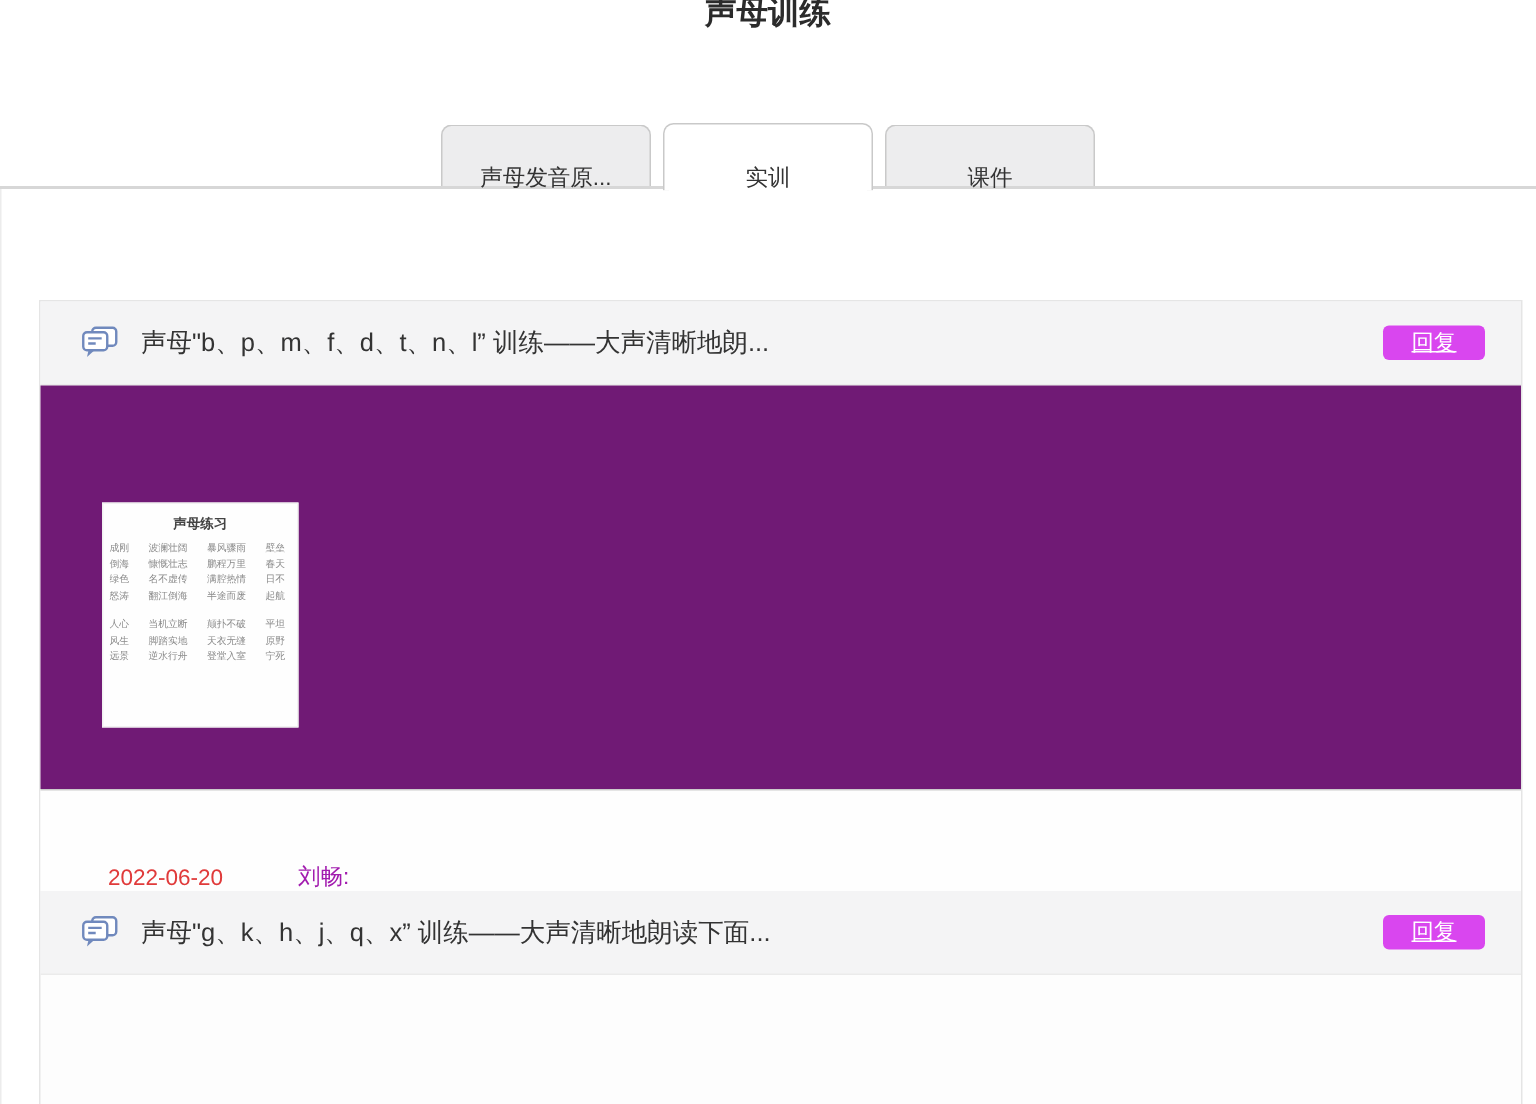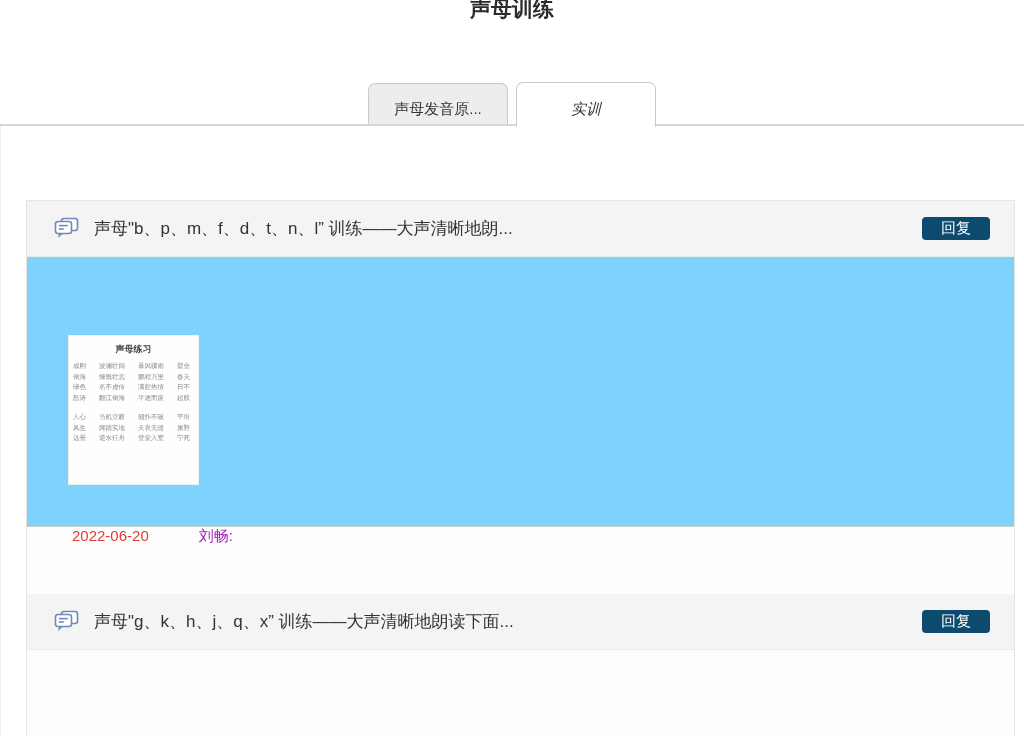--- a/index.html
+++ b/index.html
@@ -31,37 +31,36 @@
     display: flex;
     justify-content: center;
     align-items: flex-end;
     gap: 8px;
     border-bottom: 2px solid #d7d7d7;
   }
   .tab {
     height: 41px;
     line-height: 41px;
     min-width: 140px;
-    padding: 4px 18px;
+    padding: 14px 18px;
     text-align: center;
     font-size: 15px;
     color: #333;
     background: #ededee;
     border: 1px solid #c9c9c9;
     border-bottom: none;
     border-radius: 7px 7px 0 0;
     cursor: pointer;
   }
   .tab.active {
     background: #ffffff;
     height: 45px;
     line-height: 43px;
     margin-bottom: -3px;
     z-index: 2;
-    font-style: italic;
   }
 
   .page-body {
     position: absolute;
     top: 126px;
     left: 0;
     width: 1024px;
     height: 610px;
     border-left: 1px solid #ececec;
     background: #fff;
@@ -90,38 +89,39 @@
   .thread-title {
     flex: 1;
     font-size: 17px;
     color: #333;
     margin-left: 14px;
     white-space: nowrap;
     overflow: hidden;
   }
   .reply-btn {
     flex: 0 0 auto;
-    background: #0c4a6e;
+    background: #d946ef;
     color: #fff;
     font-size: 15px;
     font-family: inherit;
     border: none;
     border-radius: 4px;
     padding: 2px 19px;
     cursor: pointer;
+    text-decoration: underline;
   }
 
   
   .thread1-body {
     height: 269px;
     padding: 78px 0 0 41px;
     display: flex;
     gap: 67px;
     align-items: flex-start;
-    background: #7dd3fc;
+    background: #701a75;
     flex-direction: column;
   }
   .thumb {
     background: #fefefe;
     border: 1px solid #f1f1f1;
     overflow: hidden;
     cursor: pointer;
     filter: blur(0.3px);
   }
   .thumb-practice { width: 131px; height: 150px; padding: 7px 4px 0 4px; }
@@ -161,21 +161,21 @@
     white-space: nowrap;
     overflow: hidden;
   }
 
   
   .thread-footer {
     height: 68px;
     border-top: 1px solid #cbcbcb;
     background: #fefefe;
     display: flex;
-    align-items: flex-start;
+    align-items: flex-end;
     padding: 0 45px;
     font-size: 15px;
   }
   .thread-date { color: #e03a3a; margin-right: 50px; }
   .thread-author { color: #a21caf; }
 
   
   .thread2-body {
     padding: 45px 45px 0 45px;
     font-size: 15px;
@@ -184,20 +184,21 @@
   }
 </style>
 </head>
 <body>
 
 <h1 class="page-title">声母训练</h1>
 
 <nav class="tabbar">
   <div class="tab">声母发音原...</div>
   <div class="tab active">实训</div>
+  <div class="tab">课件</div>
 </nav>
 
 <div class="page-body">
   <section class="panel">
 
     <div class="thread-head">
       <span class="icon">
         <svg width="27" height="24" viewBox="0 0 27 24" fill="none">
           <rect x="8.5" y="1.5" width="16" height="12" rx="2.5" fill="#ffffff" stroke="#7089bd" stroke-width="1.6"></rect>
           <rect x="2.5" y="4.5" width="16" height="12" rx="2.5" fill="#ffffff" stroke="#7089bd" stroke-width="1.6"></rect>

